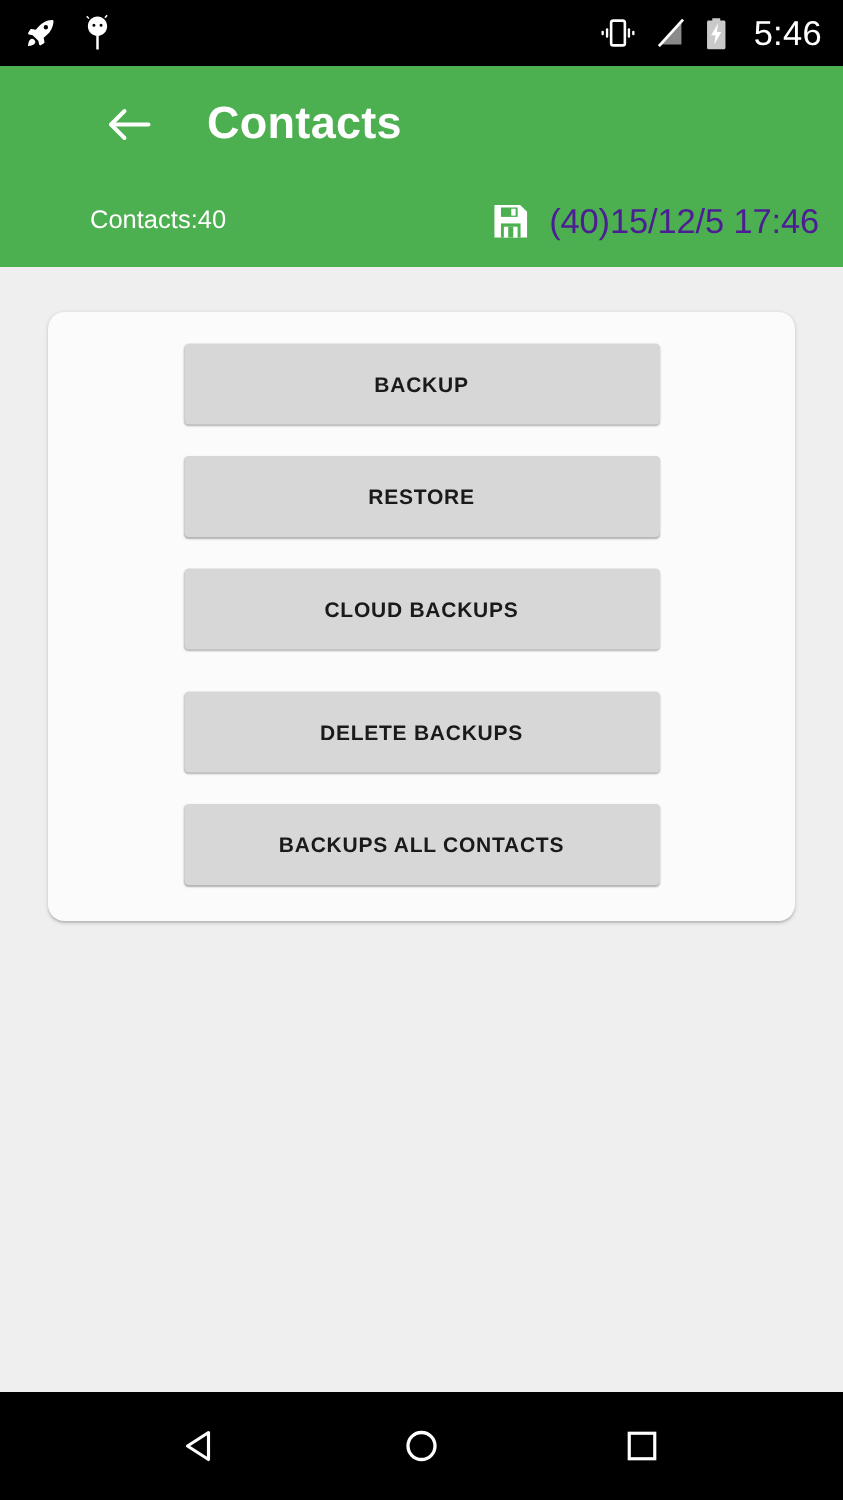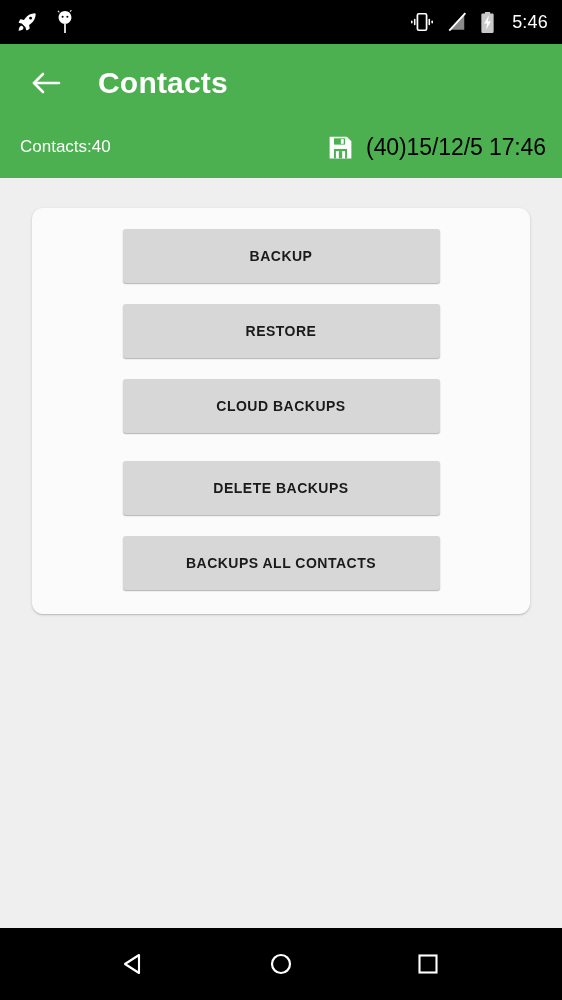--- a/index.html
+++ b/index.html
@@ -40,31 +40,32 @@
     display: flex;
     align-items: center;
     gap: 12px;
   }
   .status-icon {
     display: block;
     line-height: 0;
   }
   .status-time {
     color: #ffffff;
-    font-size: 18px;
+    font-size: 23px;
     font-weight: 400;
     letter-spacing: 0.2px;
     margin-left: 4px;
   }
 
   
   .appbar {
     background: #4caf50;
     flex: 0 0 auto;
     padding-top: 6px;
+    padding-left: 40px;
   }
   .appbar-top {
     height: 66px;
     display: flex;
     align-items: center;
     padding-left: 26px;
   }
   .back-button {
     width: 42px;
     height: 42px;
@@ -94,21 +95,21 @@
     font-size: 17px;
     font-weight: 400;
   }
   .subtitle-spacer { flex: 1 1 auto; }
   .backup-info {
     display: flex;
     align-items: center;
     gap: 11px;
   }
   .backup-stamp {
-    color: #000000;
+    color: #4c1d95;
     font-size: 23px;
     font-weight: 400;
     letter-spacing: -0.1px;
   }
 
   
   .content {
     flex: 1 1 auto;
     background: #efefef;
     padding-top: 30px;

